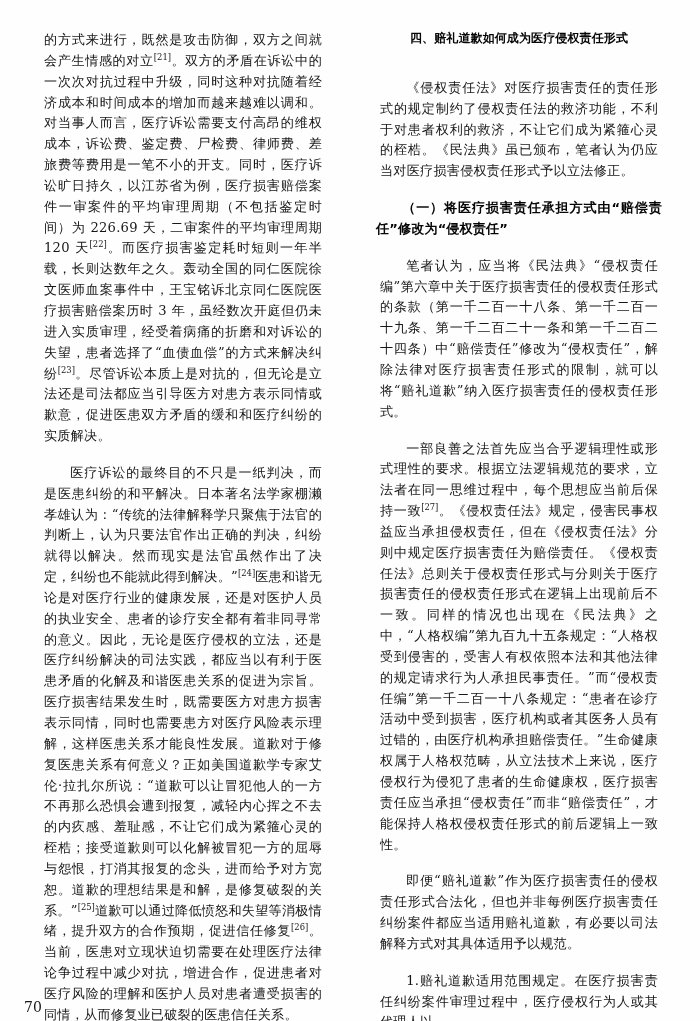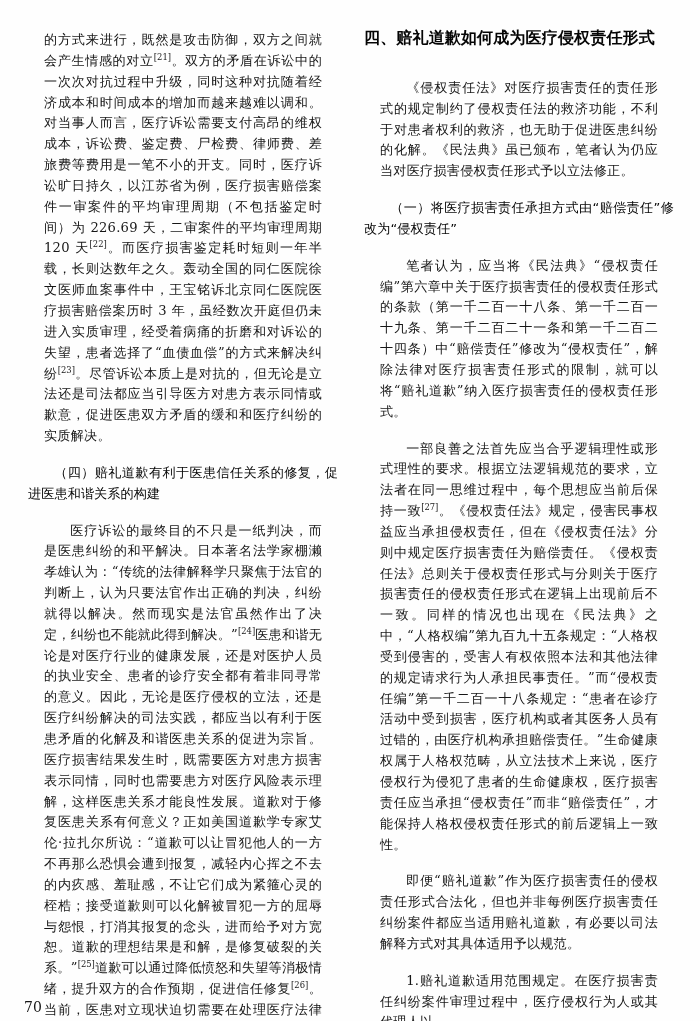--- a/index.html
+++ b/index.html
@@ -52,33 +52,33 @@
     letter-spacing: 0.02em;
     font-family: "DejaVu Serif", "Liberation Serif", serif;
     color: #161616;
   }
   p.cont-para {
     text-indent: 0;
   }
   h2.section-title {
     margin: 0;
     padding: 14px 0 13px 0;
-    font-size: 16px;
+    font-size: 12px;
     line-height: 20.85px;
     font-weight: bold;
-    text-align: left;
+    text-align: center;
     letter-spacing: 0.01em;
     font-family: "DejaVu Sans", "Liberation Sans", sans-serif;
     color: #050505;
   }
   h3.sub-title {
-    margin: 0;
+    margin: 12px;
     font-size: 13.1px;
     line-height: 20.85px;
-    font-weight: normal;
+    font-weight: bold;
     text-align: justify;
     text-justify: inter-ideograph;
     text-indent: 2em;
     letter-spacing: 0.01em;
     font-family: "DejaVu Sans", "Liberation Sans", sans-serif;
     color: #060606;
   }
   sup.cite {
     font-size: 8.4px;
     vertical-align: super;
@@ -96,27 +96,26 @@
     color: #161616;
   }
 </style>
 </head>
 <body>
 
 <div class="page">
   <div class="columns">
     <div class="col col-left" id="left-col">
         <p class="body-para cont-para"><span>的方式来进行，既然是攻击防御，双方之间就会产生情感的对立</span><sup class="cite">[21]</sup><span>。双方的矛盾在诉讼中的一次次对抗过程中升级，同时这种对抗随着经济成本和时间成本的增加而越来越难以调和。对当事人而言，医疗诉讼需要支付高昂的维权成本，诉讼费、鉴定费、尸检费、律师费、差旅费等费用是一笔不小的开支。同时，医疗诉讼旷日持久，以江苏省为例，医疗损害赔偿案件一审案件的平均审理周期（不包括鉴定时间）为 226.69 天，二审案件的平均审理周期 120 天</span><sup class="cite">[22]</sup><span>。而医疗损害鉴定耗时短则一年半载，长则达数年之久。轰动全国的同仁医院徐文医师血案事件中，王宝铭诉北京同仁医院医疗损害赔偿案历时 3 年，虽经数次开庭但仍未进入实质审理，经受着病痛的折磨和对诉讼的失望，患者选择了“血债血偿”的方式来解决纠纷</span><sup class="cite">[23]</sup><span>。尽管诉讼本质上是对抗的，但无论是立法还是司法都应当引导医方对患方表示同情或歉意，促进医患双方矛盾的缓和和医疗纠纷的实质解决。</span></p>
-        <h3 class="sub-title">（四）赔礼道歉有利于医患信任关系的修复，促进医患和谐关系的构建</h3>
         <p class="body-para"><span>医疗诉讼的最终目的不只是一纸判决，而是医患纠纷的和平解决。日本著名法学家棚濑孝雄认为：“传统的法律解释学只聚焦于法官的判断上，认为只要法官作出正确的判决，纠纷就得以解决。然而现实是法官虽然作出了决定，纠纷也不能就此得到解决。”</span><sup class="cite">[24]</sup><span>医患和谐无论是对医疗行业的健康发展，还是对医护人员的执业安全、患者的诊疗安全都有着非同寻常的意义。因此，无论是医疗侵权的立法，还是医疗纠纷解决的司法实践，都应当以有利于医患矛盾的化解及和谐医患关系的促进为宗旨。医疗损害结果发生时，既需要医方对患方损害表示同情，同时也需要患方对医疗风险表示理解，这样医患关系才能良性发展。道歉对于修复医患关系有何意义？正如美国道歉学专家艾伦·拉扎尔所说：“道歉可以让冒犯他人的一方不再那么恐惧会遭到报复，减轻内心挥之不去的内疚感、羞耻感，不让它们成为紧箍心灵的桎梏；接受道歉则可以化解被冒犯一方的屈辱与怨恨，打消其报复的念头，进而给予对方宽恕。道歉的理想结果是和解，是修复破裂的关系。”</span><sup class="cite">[25]</sup><span>道歉可以通过降低愤怒和失望等消极情绪，提升双方的合作预期，促进信任修复</span><sup class="cite">[26]</sup><span>。当前，医患对立现状迫切需要在处理医疗法律论争过程中减少对抗，增进合作，促进患者对医疗风险的理解和医护人员对患者遭受损害的同情，从而修复业已破裂的医患信任关系。</span></p>
         <p class="body-para"><span>医疗损害纠纷不同于财产损害纠纷，将赔礼道歉纳入医疗损害侵权责任形式有利于对受害患者</span></p>
       </div>
     <div class="col col-right" id="right-col">
         <h2 class="section-title">四、赔礼道歉如何成为医疗侵权责任形式</h2>
-        <p class="body-para"><span>《侵权责任法》对医疗损害责任的责任形式的规定制约了侵权责任法的救济功能，不利于对患者权利的救济，也无助于促进医患纠纷的化解。《民法典》虽已颁布，笔者认为仍应当对医疗损害侵权责任形式予以立法修正。</span></p>
+        <p class="body-para"><span>《侵权责任法》对医疗损害责任的责任形式的规定制约了侵权责任法的救济功能，不利于对患者权利的救济，不让它们成为紧箍心灵的桎梏。《民法典》虽已颁布，笔者认为仍应当对医疗损害侵权责任形式予以立法修正。</span></p>
         <h3 class="sub-title">（一）将医疗损害责任承担方式由“赔偿责任”修改为“侵权责任”</h3>
         <p class="body-para"><span>笔者认为，应当将《民法典》“侵权责任编”第六章中关于医疗损害责任的侵权责任形式的条款（第一千二百一十八条、第一千二百一十九条、第一千二百二十一条和第一千二百二十四条）中“赔偿责任”修改为“侵权责任”，解除法律对医疗损害责任形式的限制，就可以将“赔礼道歉”纳入医疗损害责任的侵权责任形式。</span></p>
         <p class="body-para"><span>一部良善之法首先应当合乎逻辑理性或形式理性的要求。根据立法逻辑规范的要求，立法者在同一思维过程中，每个思想应当前后保持一致</span><sup class="cite">[27]</sup><span>。《侵权责任法》规定，侵害民事权益应当承担侵权责任，但在《侵权责任法》分则中规定医疗损害责任为赔偿责任。《侵权责任法》总则关于侵权责任形式与分则关于医疗损害责任的侵权责任形式在逻辑上出现前后不一致。同样的情况也出现在《民法典》之中，“人格权编”第九百九十五条规定：“人格权受到侵害的，受害人有权依照本法和其他法律的规定请求行为人承担民事责任。”而“侵权责任编”第一千二百一十八条规定：“患者在诊疗活动中受到损害，医疗机构或者其医务人员有过错的，由医疗机构承担赔偿责任。”生命健康权属于人格权范畴，从立法技术上来说，医疗侵权行为侵犯了患者的生命健康权，医疗损害责任应当承担“侵权责任”而非“赔偿责任”，才能保持人格权侵权责任形式的前后逻辑上一致性。</span></p>
         <p class="body-para"><span>即便“赔礼道歉”作为医疗损害责任的侵权责任形式合法化，但也并非每例医疗损害责任纠纷案件都应当适用赔礼道歉，有必要以司法解释方式对其具体适用予以规范。</span></p>
         <p class="body-para"><span>1.赔礼道歉适用范围规定。在医疗损害责任纠纷案件审理过程中，医疗侵权行为人或其代理人以</span></p>
       </div>
   </div>
   <div class="page-number">70</div>
 </div>
 

